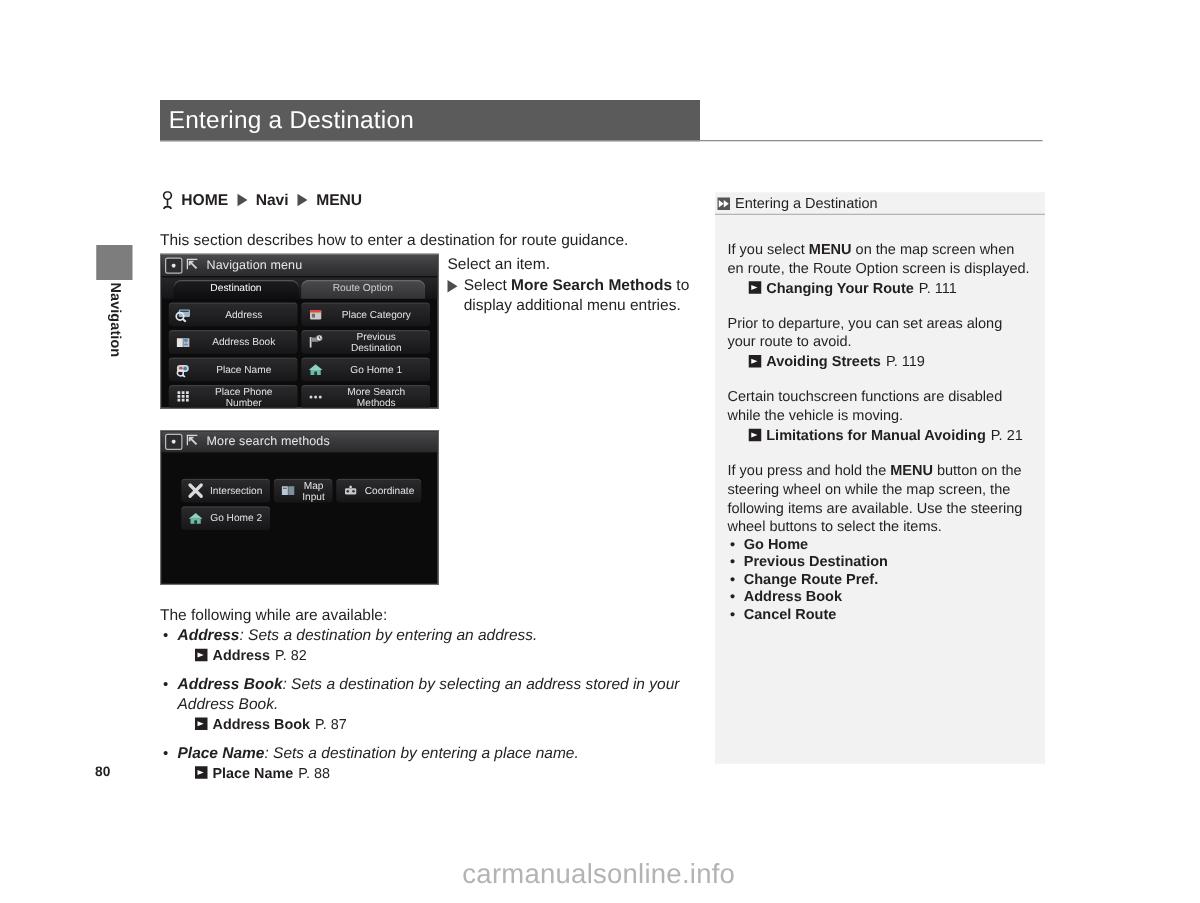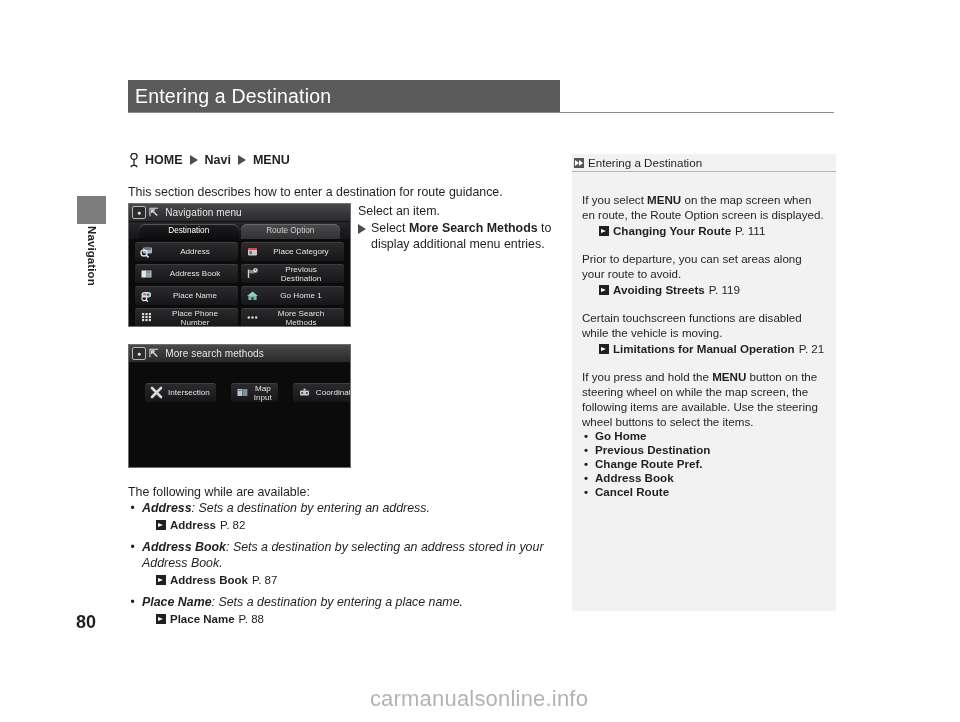--- a/index.html
+++ b/index.html
@@ -72,21 +72,21 @@
     font-size: 11.5px;
     font-weight: 700;
     color: #231f20;
     letter-spacing: 0.1px;
     padding-top: 2px;
   }
   .page-number {
     position: absolute;
     left: 76px;
     top: 612px;
-    font-size: 18px;
+    font-size: 11px;
     font-weight: 700;
     color: #231f20;
   }
 
   
   .breadcrumb {
     position: absolute;
     left: 128px;
     top: 152px;
     display: flex;
@@ -216,22 +216,22 @@
   }
   .nav-ico {
     width: 13px; height: 13px;
     flex: 0 0 13px;
     display: flex; align-items: center; justify-content: center;
   }
 
   .shot-2-body {
     padding: 20px 16px 0 16px;
     display: grid;
-    grid-template-columns: 1fr 1fr 1fr 1fr;
-    gap: 15px;
+    grid-template-columns: 1fr 1fr 1fr;
+    gap: 3px;
   }
 
   
   .callout {
     position: absolute;
     left: 358px;
     top: 203px;
     width: 200px;
     font-size: 12.4px;
     line-height: 16px;
@@ -674,21 +674,21 @@
       <div class="para">Prior to departure, you can set areas along your route to avoid.</div>
       <div class="sb-ref">
         <span class="ref-icon"></span>
         <b>Avoiding Streets</b>
         <span>P. 119</span>
       </div>
 
       <div class="para">Certain touchscreen functions are disabled while the vehicle is moving.</div>
       <div class="sb-ref">
         <span class="ref-icon"></span>
-        <b>Limitations for Manual Operation</b>
+        <b>Limitations for Manual Avoiding</b>
         <span>P. 21</span>
       </div>
 
       <div class="para"><span>If you press and hold the </span><b>MENU</b><span> button on the steering wheel on while the map screen, the following items are available. Use the steering wheel buttons to select the items.</span></div>
 
       <div class="sb-bullets">
         <div class="bl">
             <span class="d">•</span>
             <span>Go Home</span>
           </div>

